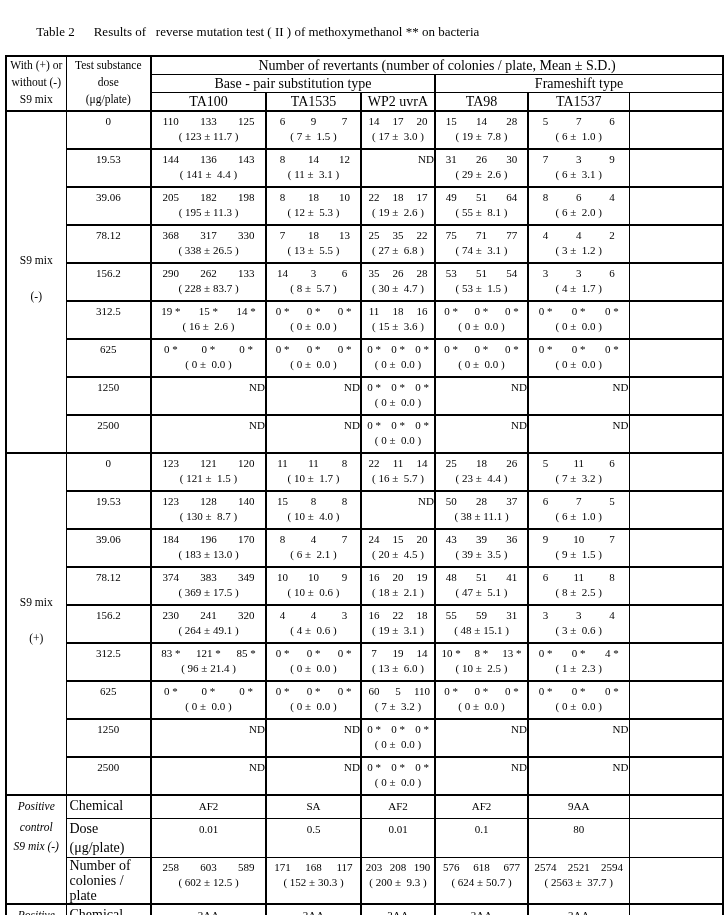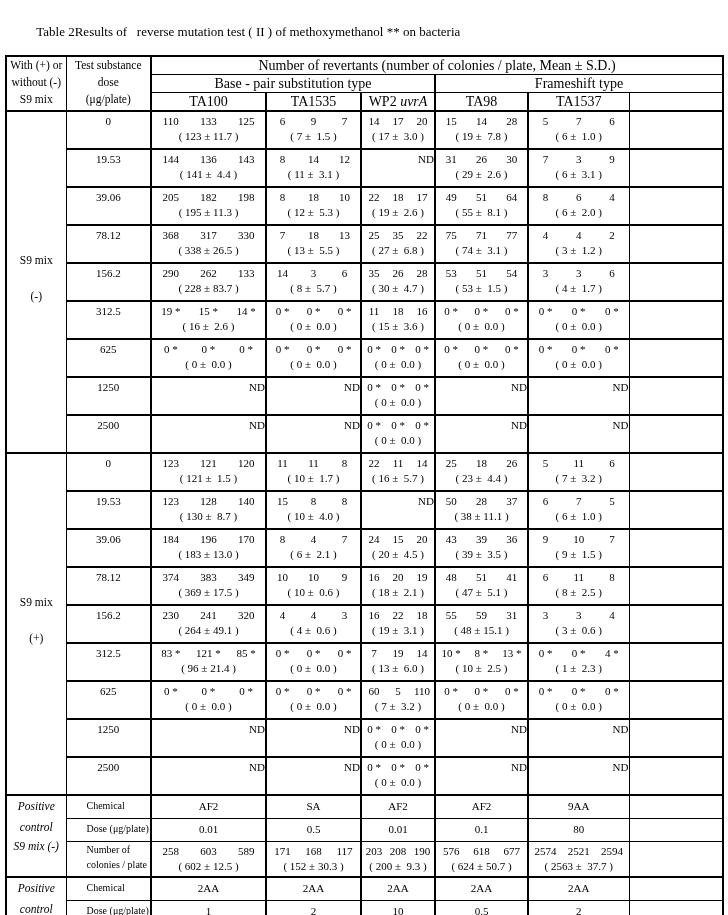--- a/index.html
+++ b/index.html
@@ -1,18 +1,18 @@
 <!DOCTYPE html>
 <html><head>
 <meta charset="utf-8">
 <style>
   html,body{margin:0;padding:0;background:#fff;width:728px;height:915px;
     font-family:"Liberation Serif","DejaVu Serif",serif;color:#000;}
   .title{margin:8px 0 0 30px;font-size:13px;white-space:pre;}
-  .title .t2{}
+  .title .t2{margin-right:19px;}
   table{border-collapse:collapse;table-layout:fixed;margin:15px 0 0 5px;
     border:2px solid #000;border-bottom:3px solid #000;}
   td{border:1px solid #000;padding:0;vertical-align:top;overflow:hidden;
     font-size:11px;line-height:15px;}
   .hrow td{height:17px;}
   .hc{text-align:center;font-size:14px;line-height:17px;}
   .corner div{line-height:17.2px;text-align:center;font-size:11.5px;}
   .thL{border-left-width:2px;}
   tr.rowT td{border-top-width:2px;}
   td.dcell{height:34px;text-align:center;padding-top:2px;}
@@ -20,25 +20,25 @@
   .cl{display:grid;grid-template-columns:1fr 1fr 1fr;padding-top:2px;}
   .cl span{text-align:center;white-space:pre;}
   .cm{text-align:center;white-space:pre;}
   .nd{text-align:right;padding-top:2px;}
   .s9cell{position:relative;}
   .s9wrap{position:relative;height:100%;}
   .s9a,.s9b{position:absolute;left:0;right:0;text-align:center;font-size:11.5px;}
   .s9a{top:141px;} .s9b{top:177px;}
   .pcA td,.pcB td{height:21px;line-height:19px;}
   .pcC td{height:34px;}
-  .lbl{text-align:left;padding-left:20px;font-size:10px;}
+  .lbl{text-align:left;padding-left:3px;font-size:14px;}
   .pcv{text-align:center;padding-top:1px;}
   .pclab div{text-align:center;font-size:11.5px;line-height:21px;font-style:italic;}
   .pclab .l3{line-height:17px;}
-  .it{font-style:italic;text-align:right;}
+  .it{text-align:right;}
 </style>
 </head>
 <body>
 
 <div class="title">
   <span class="t2">Table 2</span><span>Results of   reverse mutation test ( II ) of methoxymethanol ** on bacteria</span>
 </div>
 
 <table>
   <colgroup>

